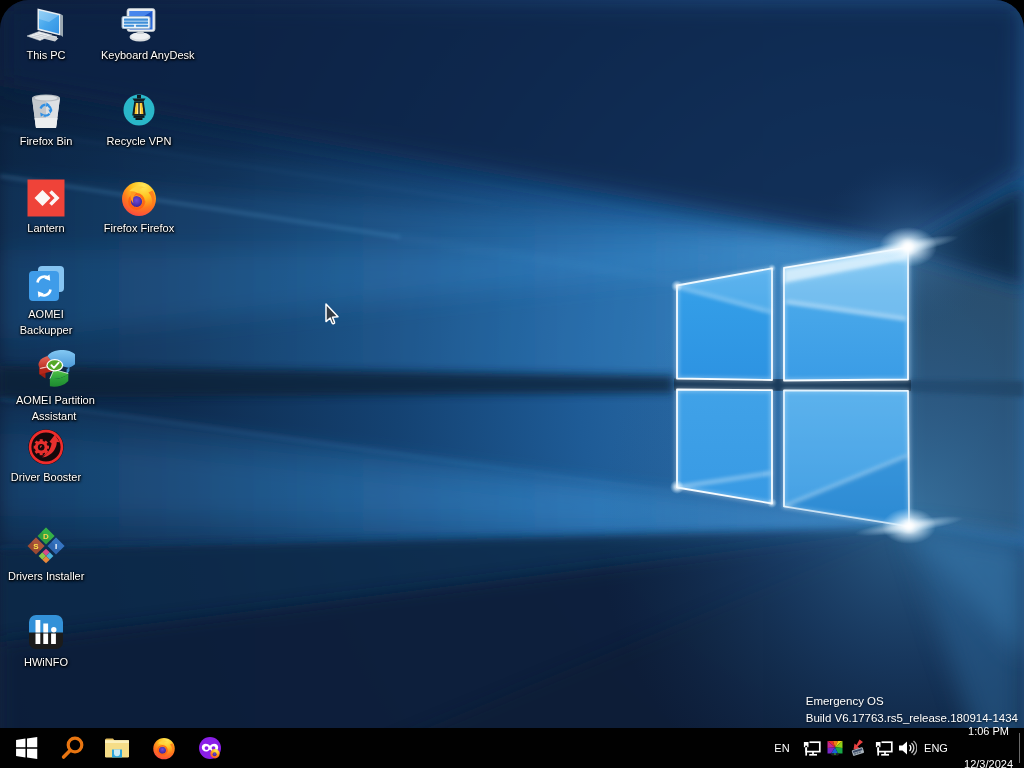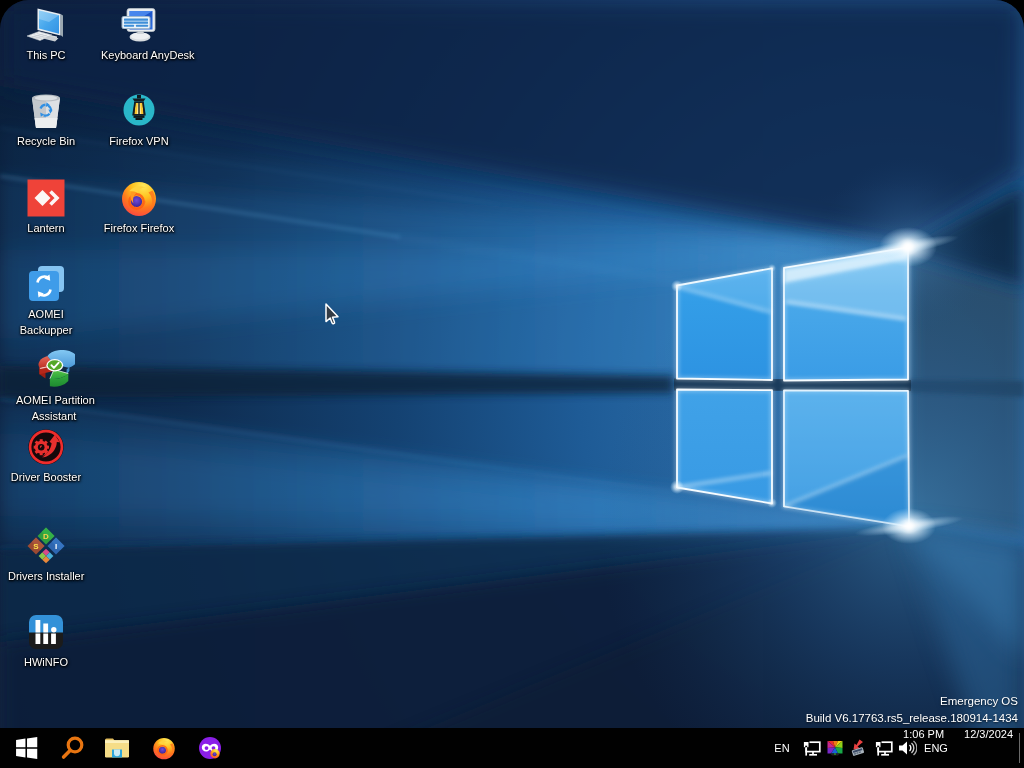--- a/index.html
+++ b/index.html
@@ -5,24 +5,24 @@
 html,body{margin:0;padding:0;width:1024px;height:768px;overflow:hidden;background:#000;
 font-family:"Liberation Sans",sans-serif;}
 #desk{position:absolute;left:0;top:0;width:1024px;height:768px;overflow:hidden;border-radius:29px;}
 #wall{position:absolute;left:0;top:0;}
 .ico{position:absolute;width:76px;text-align:center;}
 .ico .img{margin:0 auto;height:38px;display:flex;align-items:center;justify-content:center;}
 .ico .lbl{color:#fff;font-size:11px;line-height:16px;margin-top:3px;white-space:nowrap;
 text-shadow:0 1px 2px #000,1px 1px 3px #000,0 0 2px #000;}
 #bar{position:absolute;left:0;top:728px;width:1024px;height:40px;background:#010101;}
 .tbi{position:absolute;top:728px;height:40px;display:flex;align-items:center;justify-content:center;}
-#ostext{position:absolute;right:6px;top:693px;text-align:right;color:#fff;font-size:11.5px;line-height:17px;
+#ostext{position:absolute;right:6px;top:693px;color:#fff;font-size:11.5px;line-height:17px;
 text-shadow:0 1px 2px rgba(0,0,0,.7);}
 .trtxt{color:#fff;font-size:11px;}
-#clock{position:absolute;right:11px;top:728px;height:40px;display:flex;flex-direction:row;justify-content:center;color:#fff;font-size:11px;text-align:center;line-height:13px;gap:20px;}
+#clock{position:absolute;right:11px;top:728px;height:40px;display:flex;flex-direction:column;justify-content:center;color:#fff;font-size:11px;text-align:center;line-height:13px;gap:20px;}
 #showdesk{position:absolute;right:4px;top:733px;width:1px;height:30px;background:#6a6a6a;}
 #cursor{position:absolute;left:323px;top:302px;}
 </style>
 </head>
 <body>
 <div id="desk">
 <svg id="wall" width="1024" height="768" viewBox="0 0 1024 768">
 <defs>
 <radialGradient id="bgr" cx="895" cy="390" r="960" gradientUnits="userSpaceOnUse">
 <stop offset="0" stop-color="#3b82b8"></stop>
@@ -228,40 +228,40 @@
 <path d="M19.2,13.6 a6,6 0 0 1 2.8,5.8"></path>
 <path d="M20.6,21.8 a6,6 0 0 1 -6,1.6"></path>
 </g>
 <g fill="#2f8fe3">
 <polygon points="17.5,10.2 20.8,13 16.8,15"></polygon>
 <polygon points="23.5,17.8 21.4,21.8 19.4,17.6"></polygon>
 <polygon points="11.8,24.8 11.2,20.4 15.2,22.6"></polygon>
 </g>
 </svg>
       </div>
-      <div class="lbl">Recycle Bin</div>
+      <div class="lbl">Firefox Bin</div>
     </div>
 
 <div class="ico" style="left:101px;top:92px">
       <div class="img">
 <svg width="34" height="36" viewBox="0 0 34 36">
 <circle cx="17" cy="17" r="15.5" fill="#2ab7c9"></circle>
 <rect x="15" y="2" width="4" height="3.5" fill="#10181c"></rect>
 <polygon points="10.5,5.5 23.5,5.5 21.5,8.5 12.5,8.5" fill="#141c20"></polygon>
 <polygon points="12.3,8.5 21.7,8.5 23.8,22.5 10.2,22.5" fill="#16202a"></polygon>
 <polygon points="13.8,10 20.2,10 21.8,21 12.2,21" fill="#f7c52e"></polygon>
 <polygon points="15.8,10 18.2,10 19.2,21 14.8,21" fill="#fdeB9a"></polygon>
 <line x1="17" y1="9" x2="17" y2="22" stroke="#141c20" stroke-width="1.4"></line>
 <line x1="13" y1="9" x2="11.8" y2="22" stroke="#141c20" stroke-width="1.1"></line>
 <line x1="21" y1="9" x2="22.2" y2="22" stroke="#141c20" stroke-width="1.1"></line>
 <rect x="11.5" y="22.3" width="11" height="2.6" fill="#10181c"></rect>
 <rect x="13.5" y="25" width="7" height="2" fill="#0e1518"></rect>
 </svg>
       </div>
-      <div class="lbl">Firefox VPN</div>
+      <div class="lbl">Recycle VPN</div>
     </div>
 
 <div class="ico" style="left:8px;top:179px">
       <div class="img">
 <svg width="38" height="38" viewBox="0 0 38 38">
 <rect x="0.5" y="0.5" width="37" height="37" fill="#ef4339"></rect>
 <polygon points="7.5,19 15.5,11 23.5,19 15.5,27" fill="#fcf7f5"></polygon>
 <path d="M23.5,12.5 L30,19 L23.5,25.5" fill="none" stroke="#fcf7f5" stroke-width="3.6"></path>
 </svg>
       </div>

